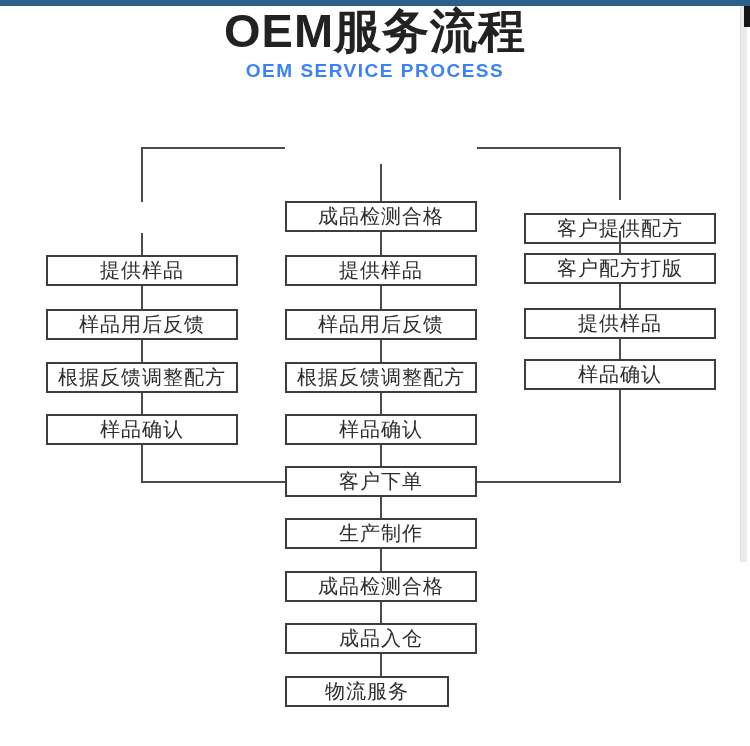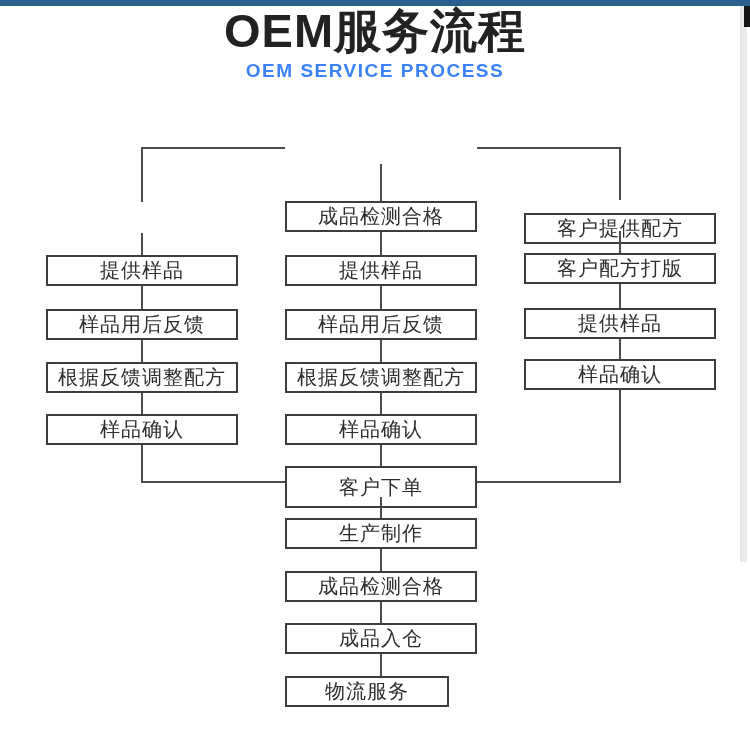--- a/index.html
+++ b/index.html
@@ -48,21 +48,21 @@
   <div class="box" style="left:285px;top:255px;width:192px;height:31px;">提供样品</div>
   <div class="box" style="left:285px;top:309px;width:192px;height:31px;">样品用后反馈</div>
   <div class="box" style="left:285px;top:362px;width:192px;height:31px;">根据反馈调整配方</div>
   <div class="box" style="left:285px;top:414px;width:192px;height:31px;">样品确认</div>
 
   <div class="box" style="left:524px;top:213px;width:192px;height:31px;">客户提供配方</div>
   <div class="box" style="left:524px;top:253px;width:192px;height:31px;">客户配方打版</div>
   <div class="box" style="left:524px;top:308px;width:192px;height:31px;">提供样品</div>
   <div class="box" style="left:524px;top:359px;width:192px;height:31px;">样品确认</div>
 
-  <div class="box" style="left:285px;top:466px;width:192px;height:42px;">客户下单</div>
+  <div class="box" style="left:285px;top:466px;width:192px;height:31px;">客户下单</div>
   <div class="box" style="left:285px;top:518px;width:192px;height:31px;">生产制作</div>
   <div class="box" style="left:285px;top:623px;width:192px;height:31px;">成品入仓</div>
   <div class="box" style="left:285px;top:571px;width:192px;height:31px;">成品检测合格</div>
   <div class="box" style="left:285px;top:676px;width:164px;height:31px;">物流服务</div>
 
   <div class="hline" style="left:141px;top:147px;width:144px;"></div>
   <div class="hline" style="left:477px;top:147px;width:144px;"></div>
   <div class="vline" style="left:141px;top:147px;height:55px;"></div>
   <div class="vline" style="left:619px;top:147px;height:53px;"></div>
   <div class="vline" style="left:380px;top:164px;height:37px;"></div>

